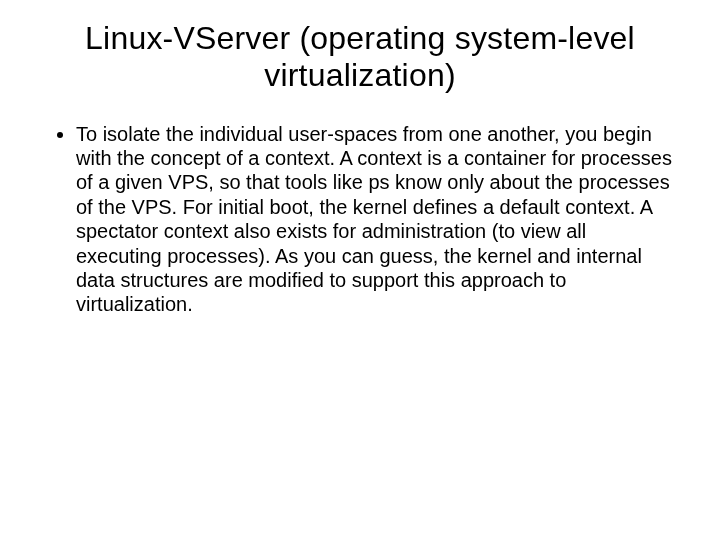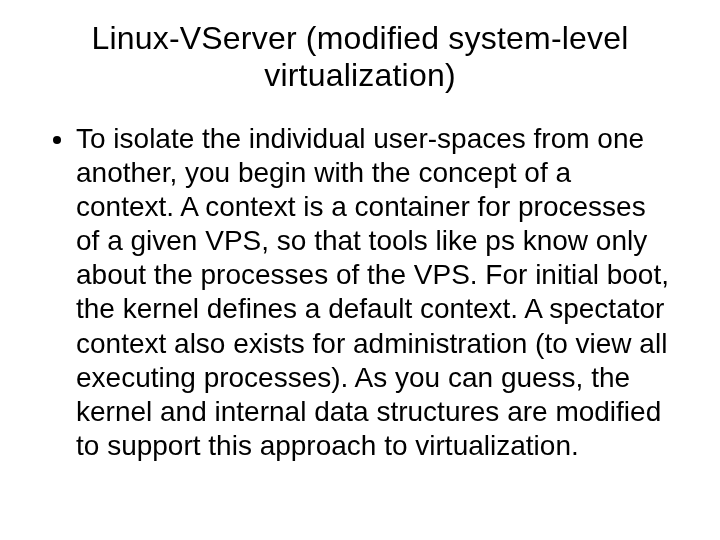--- a/index.html
+++ b/index.html
@@ -24,28 +24,28 @@
     margin: 0 0 28px 0;
     font-weight: 400;
     letter-spacing: 0.2px;
   }
   .body ul {
     margin: 0;
     padding: 0 0 0 28px;
     list-style: disc;
   }
   .body li {
-    font-size: 28px;
+    font-size: 20px;
     line-height: 1.22;
     text-align: left;
   }
 </style>
 </head>
 <body>
 
 <div class="slide">
-  <h1 class="title">Linux-VServer (modified system-level virtualization)</h1>
+  <h1 class="title">Linux-VServer (operating system-level virtualization)</h1>
   <div class="body">
     <ul>
       <li>To isolate the individual user-spaces from one another, you begin with the concept of a context. A context is a container for processes of a given VPS, so that tools like ps know only about the processes of the VPS. For initial boot, the kernel defines a default context. A spectator context also exists for administration (to view all executing processes). As you can guess, the kernel and internal data structures are modified to support this approach to virtualization.</li>
     </ul>
   </div>
 </div>
 
 </body></html>

